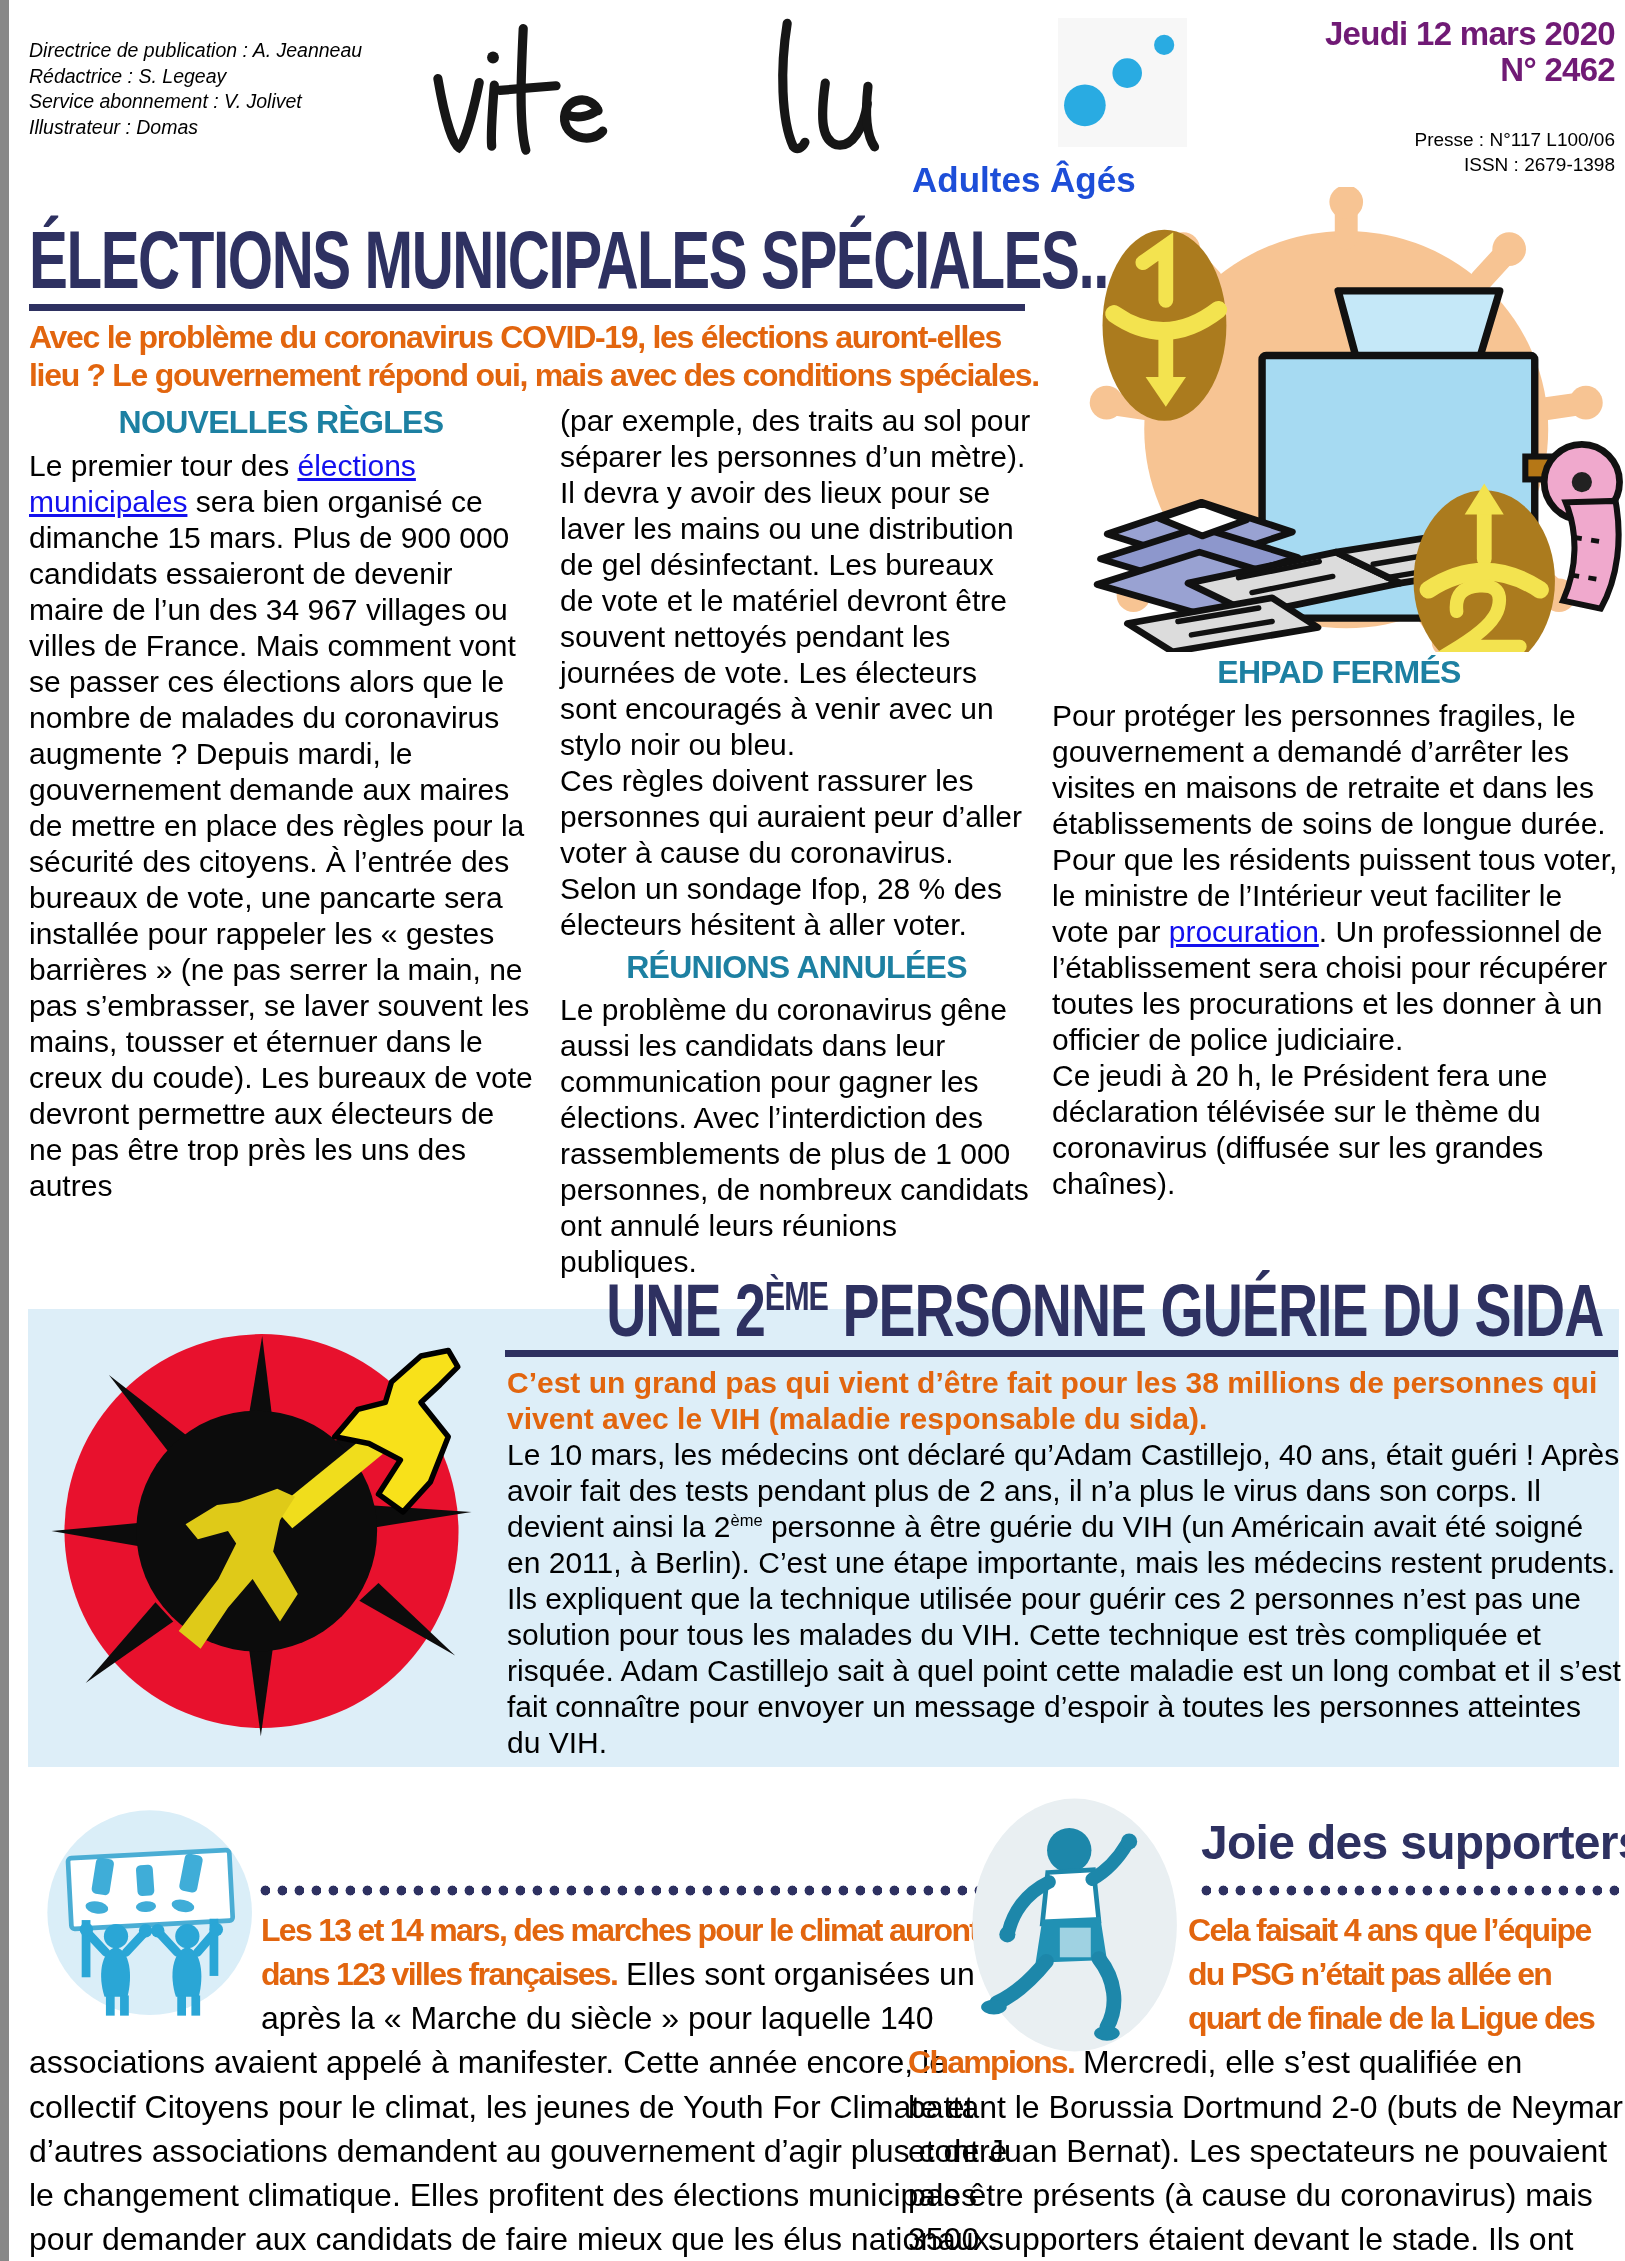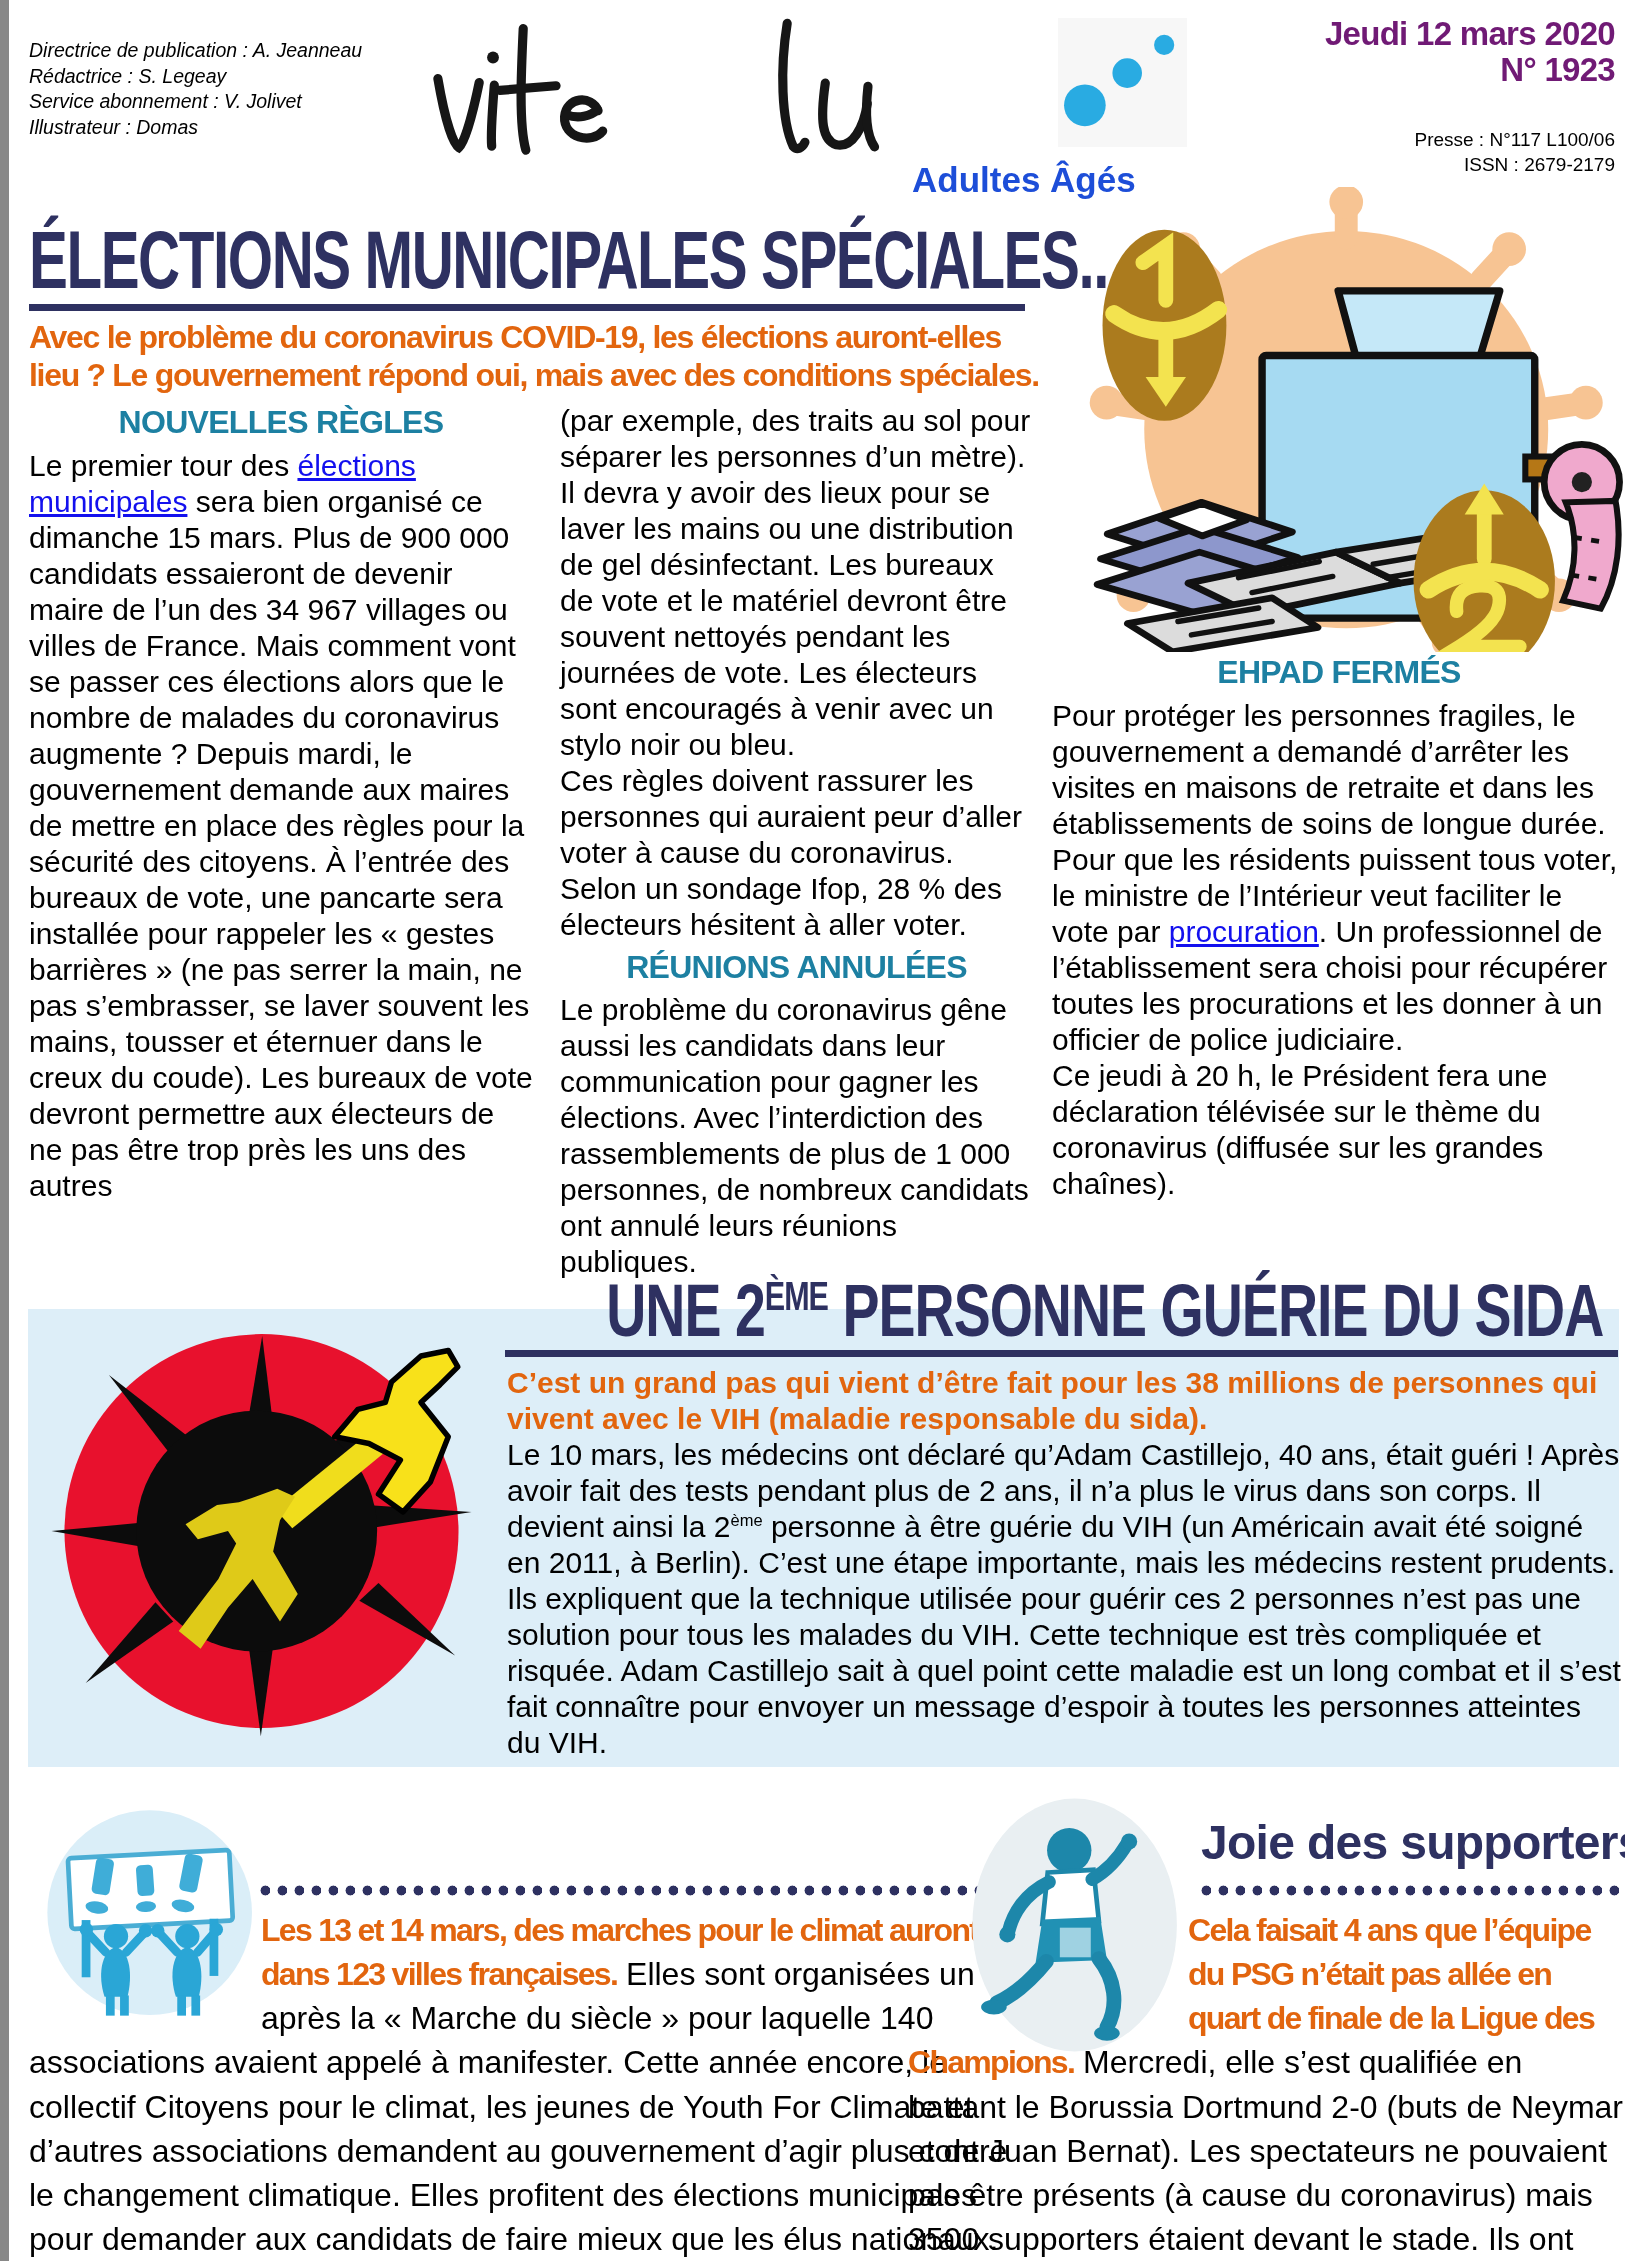--- a/index.html
+++ b/index.html
@@ -87,25 +87,25 @@
     <rect x="0" y="0" width="192" height="192" fill="#f7f7f7"></rect>
     <circle cx="40" cy="130" r="31" fill="#29abe2"></circle>
     <circle cx="103" cy="82" r="22" fill="#29abe2"></circle>
     <circle cx="158" cy="40" r="15" fill="#29abe2"></circle>
   </svg>
 
   <div class="edition">Adultes Âgés</div>
 
   <div class="date-block">
     <div>Jeudi 12 mars 2020</div>
-    <div>N° 1923</div>
+    <div>N° 2462</div>
   </div>
   <div class="press-block">
     <div>Presse : N°117 L100/06</div>
-    <div>ISSN :  2679-2179</div>
+    <div>ISSN :  2679-1398</div>
   </div>
 
   <div class="headline1">
     <span class="squeeze">ÉLECTIONS MUNICIPALES SPÉCIALES...</span>
   </div>
   <div class="rule1"></div>
   <div class="standfirst">Avec le problème du coronavirus COVID-19, les élections auront-elles lieu ? Le gouvernement répond oui, mais avec des conditions spéciales.</div>
 
   <div class="col col1">
     <h3 class="teal">NOUVELLES RÈGLES</h3>

